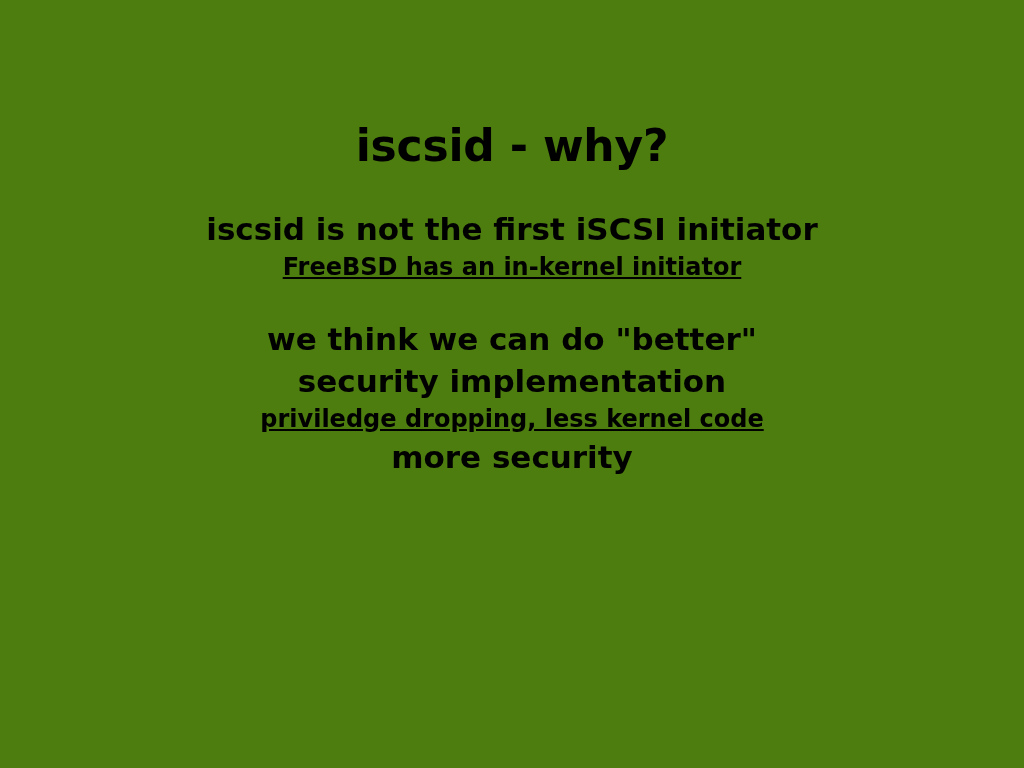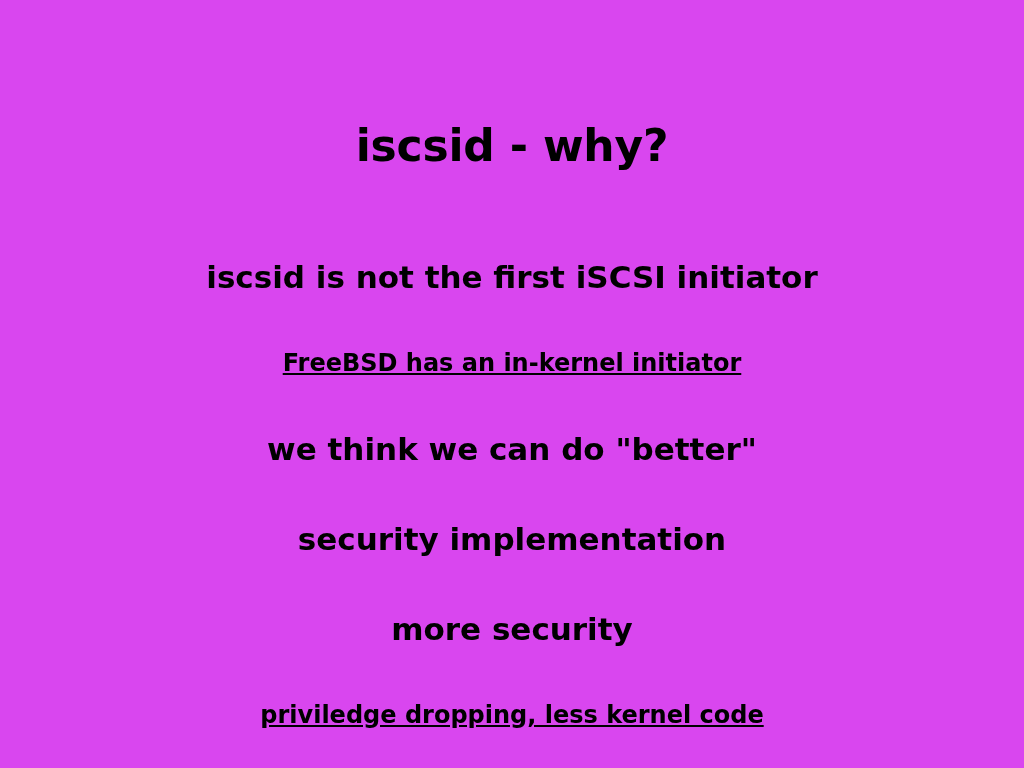--- a/index.html
+++ b/index.html
@@ -13,21 +13,21 @@
     height: 768px;
     overflow: hidden;
     font-family: "DejaVu Sans", sans-serif;
     color: #000000;
   }
 
   .slide {
     position: relative;
     width: 1024px;
     height: 768px;
-    background: #d946ef;
+    background: #4d7c0f;
     box-sizing: border-box;
   }
 
   .slide-title {
     position: absolute;
     top: 92px;
     left: 0;
     width: 1024px;
     text-align: center;
     font-size: 44px;
@@ -54,21 +54,20 @@
     margin-top: 34px;
   }
 
   .line {
     display: block;
     width: 100%;
     text-align: center;
     font-weight: bold;
     color: #000000;
     white-space: pre;
-    margin-top: 48px;
   }
 
   .line-lg {
     font-size: 31px;
     line-height: 42px;
   }
 
   .line-sm {
     font-size: 24px;
     line-height: 34px;
@@ -85,19 +84,19 @@
   <div class="body-area">
 
     <div class="block">
       <span class="line line-lg">iscsid is not the first iSCSI initiator</span>
       <span class="line line-sm">FreeBSD has an in-kernel initiator</span>
     </div>
 
     <div class="block">
       <span class="line line-lg">we think we can do "better"</span>
       <span class="line line-lg">security implementation</span>
+      <span class="line line-sm">priviledge dropping, less kernel code</span>
       <span class="line line-lg">more security</span>
-      <span class="line line-sm">priviledge dropping, less kernel code</span>
     </div>
 
 
   </div>
 </div>
 
 </body></html>

